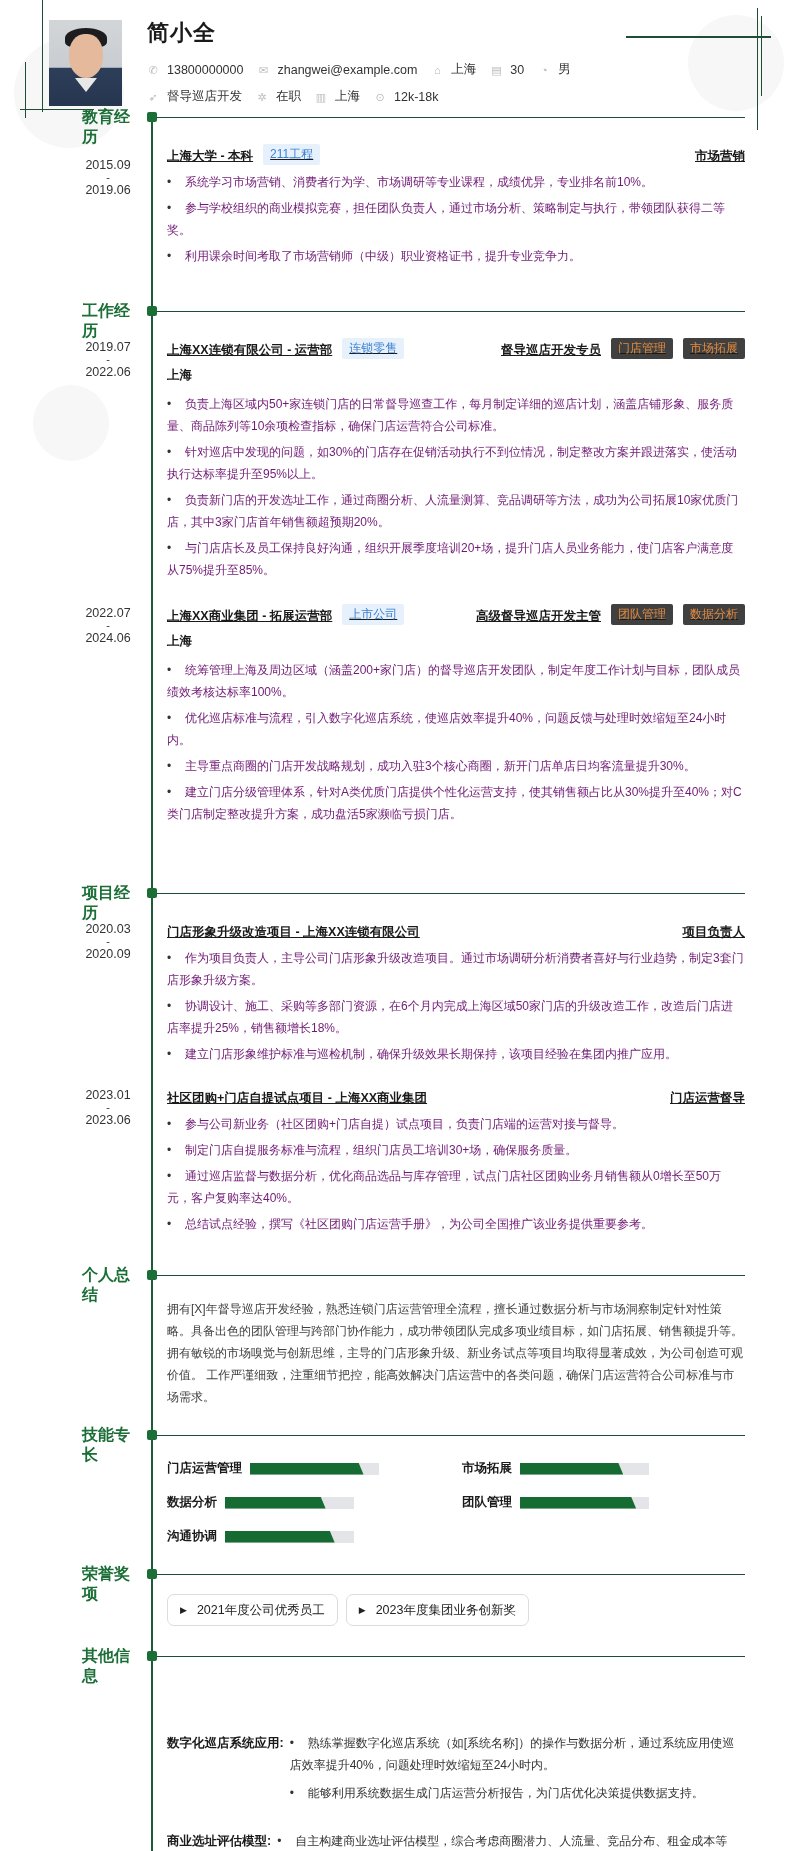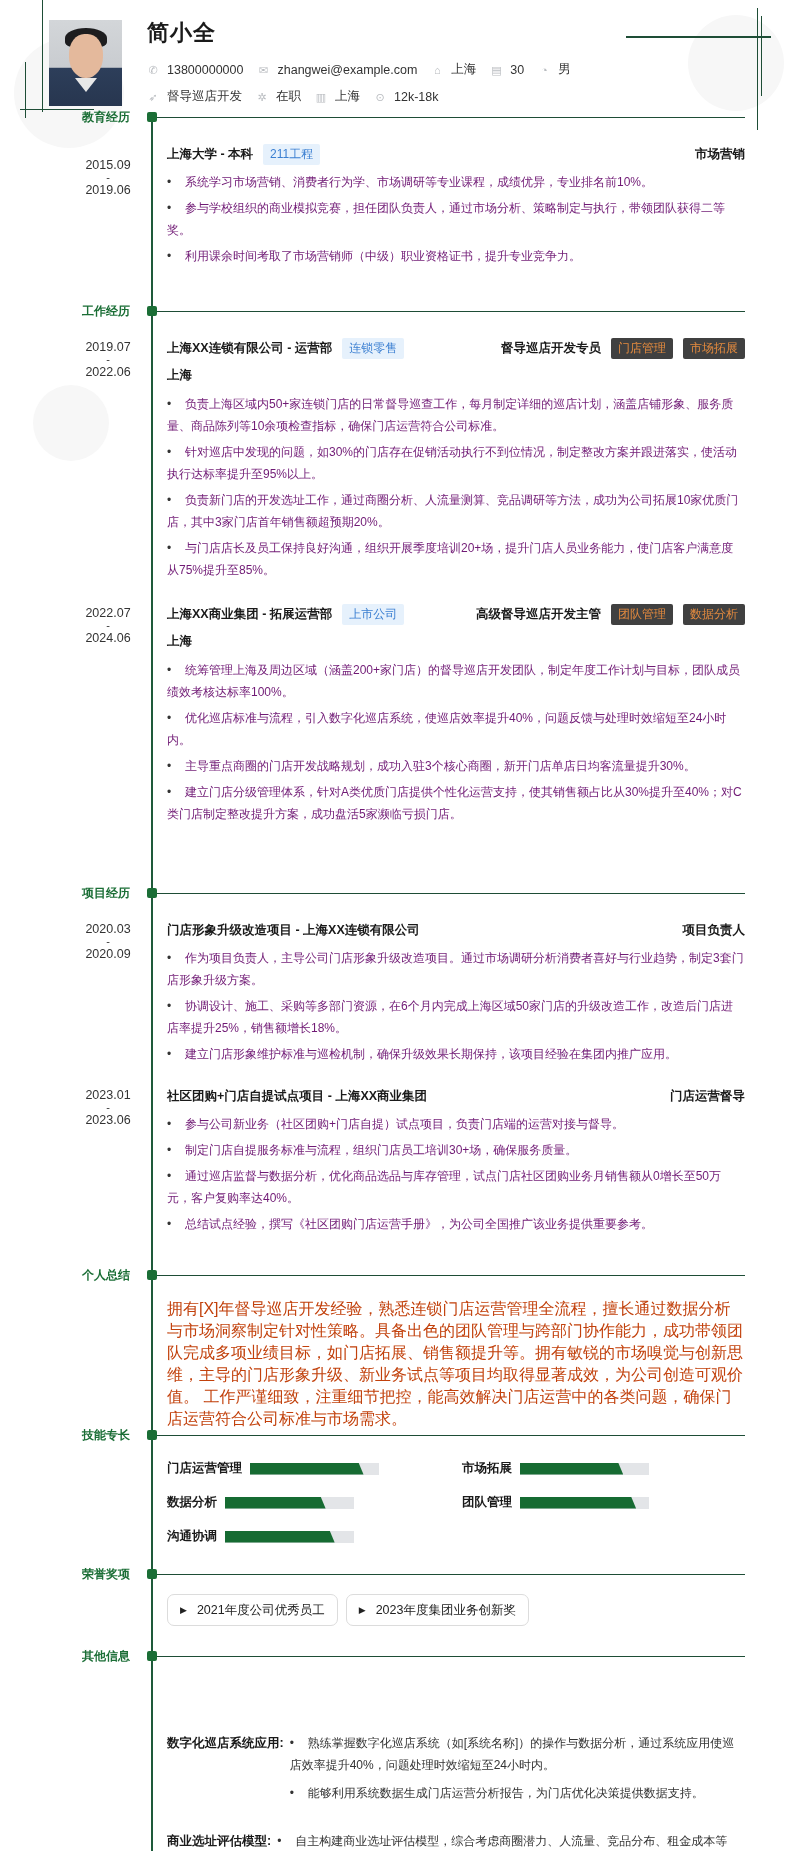--- a/index.html
+++ b/index.html
@@ -54,39 +54,39 @@
     display: inline-block; width: 12px; height: 12px; margin-right: 8px;
     color: #b9bcc0; font-size: 11px; line-height: 12px; text-align: center;
   }
 
   
   .section-head {
     position: absolute; left: 0; width: 794px; height: 20px; z-index: 2;
   }
   .section-title {
     position: absolute; left: 82px; top: 0; width: 60px;
-    font-size: 12px; font-weight: bold; color: #1b6e36; line-height: 20px;
+    font-size: 16px; font-weight: bold; color: #1b6e36; line-height: 20px;
   }
   .section-node {
     position: absolute; left: 147px; top: 5px; width: 10px; height: 10px;
     border-radius: 2px; background: #1b6e36;
   }
   .section-rule {
     position: absolute; left: 157px; top: 9.5px; width: 588px; height: 1px; background: #1e4d36;
   }
 
   .entry { position: absolute; left: 0; width: 794px; z-index: 2; }
   .dates {
     position: absolute; left: 78px; width: 60px; text-align: center;
     font-size: 12.5px; color: #333; line-height: 20px;
   }
   .dates .dash { line-height: 5px; font-size: 11px; height: 5px; display:block; }
   .entry-body { position: absolute; left: 167px; width: 578px; }
   .entry-title-row {
-    display: flex; align-items: center; height: 22px; font-size: 12.5px; font-weight: bold; color: #1a1a1a;
+    display: flex; align-items: flex-end; height: 22px; font-size: 12.5px; font-weight: bold; color: #1a1a1a; text-decoration: underline;
   }
   .entry-title-row .spacer { flex: 1; }
   .tag-blue {
     margin-left: 10px; padding: 2px 7px; background: #e6f1fc; color: #3b7fd1;
     font-weight: normal; font-size: 12px; border-radius: 2px;
   }
   .tag-orange {
     margin-left: 10px; padding: 2px 7px; background: #404040; color: #e38a3e;
     font-weight: normal; font-size: 12px; border-radius: 2px;
   }
@@ -97,21 +97,21 @@
   .bullets li {
     position: relative; font-size: 12px; color: #701a75; line-height: 22px;
     padding-left: 0; text-indent: 18px; margin-bottom: 4px;
   }
   .bullets li::before {
     content: "•"; position: absolute; left: 0; top: 0; text-indent: 0; width: 12px; color: #333;
   }
 
   .summary {
     position: absolute; left: 167px; top: 1298px; width: 578px;
-    font-size: 16px; color: #c2410c; line-height: 22px; z-index: 2;
+    font-size: 12px; color: #404040; line-height: 22px; z-index: 2;
   }
 
   .skills { position: absolute; left: 167px; top: 1460px; width: 578px; z-index: 2; }
   .skill {
     position: absolute; display: flex; align-items: center; font-size: 12.5px; font-weight: bold; color: #1a1a1a;
   }
   .skill-bar { margin-left: 8px; width: 129px; height: 12px; background: #e3e5e8; position: relative; }
   .skill-fill {
     position: absolute; left: 0; top: 0; height: 12px; background: #166b32;
     clip-path: polygon(0 0, calc(100% - 5px) 0, 100% 100%, 0 100%);

